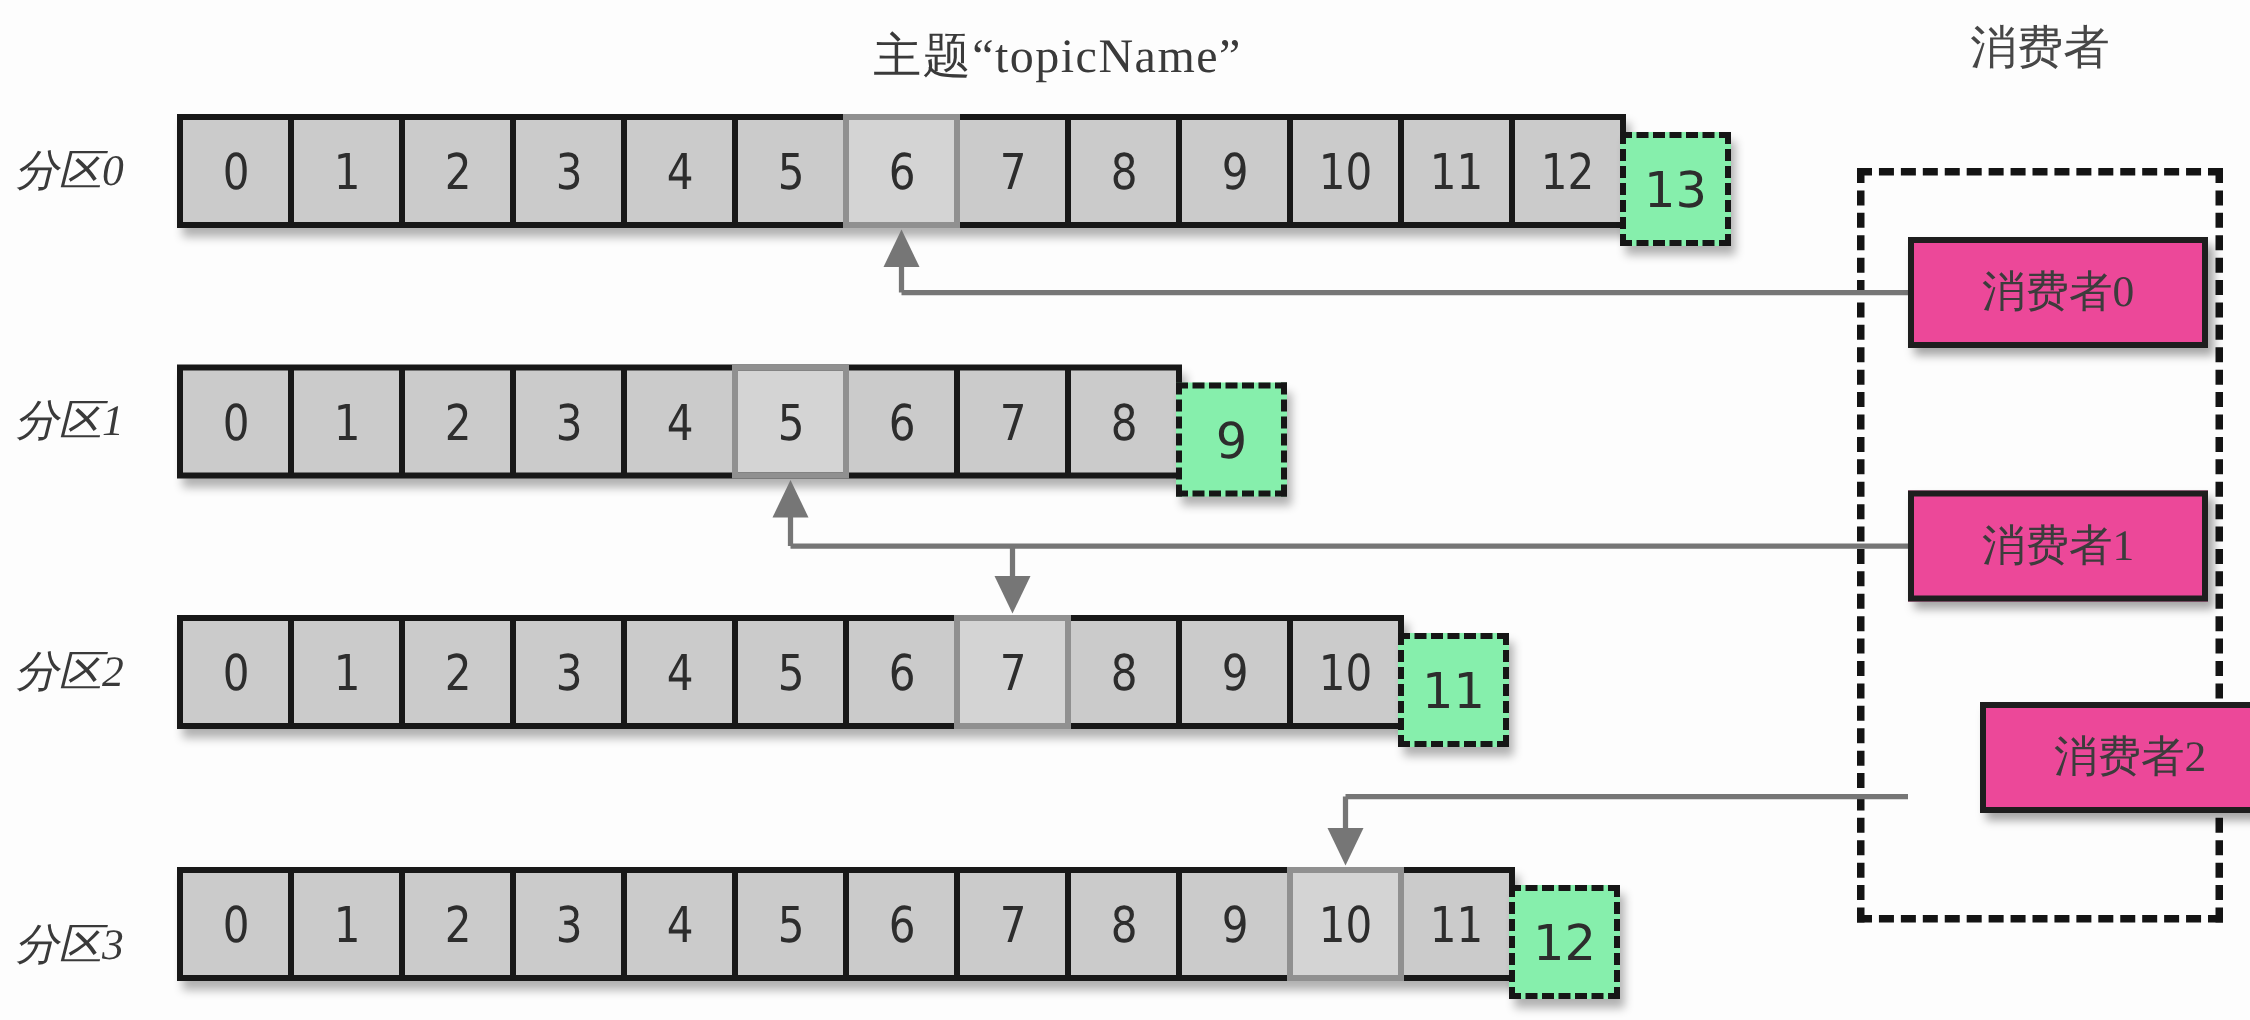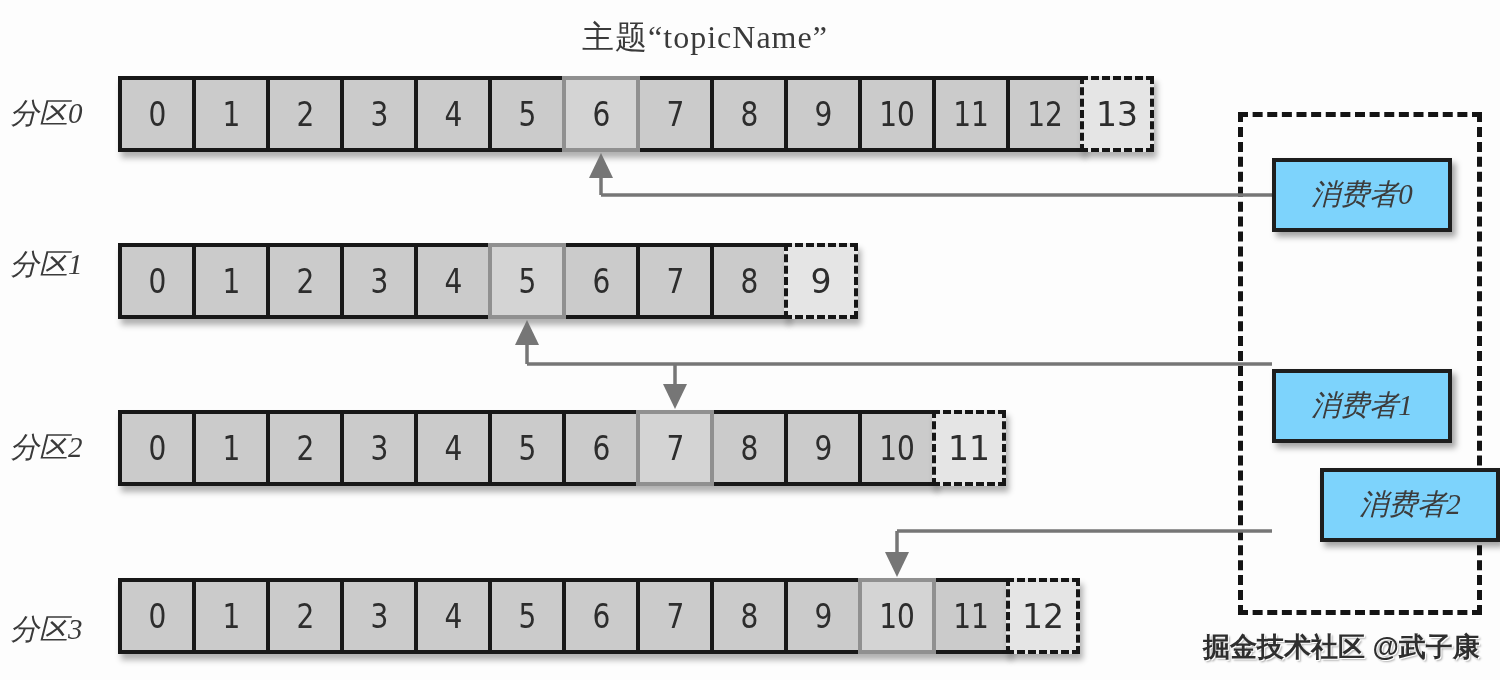--- a/index.html
+++ b/index.html
@@ -21,57 +21,58 @@
   }
   .cell{
     position:relative;width:70px;background:#cbcbcb;
     display:flex;align-items:center;justify-content:center;
     font-family:"DejaVu Sans", sans-serif;font-size:33px;color:#2d2d2d;
   }
   .cell .num{display:inline-block;transform:scaleX(0.85);}
   .cell.hl{outline:4px solid #909090;background:#d4d4d4;z-index:2;}
   .cell-dashed{
     position:absolute;width:74px;height:76px;box-sizing:border-box;
-    border:4px dashed #161616;background:#e5e5e5;
+    border:4px dashed #161616;background:#86efac;
     display:flex;align-items:center;justify-content:center;
     font-family:"DejaVu Sans", sans-serif;font-size:33px;color:#2d2d2d;
     box-shadow:3px 6px 6px rgba(0,0,0,0.30);
+    margin-top:12px;
   }
   .cg-title{
     position:absolute;left:1238px;top:10px;width:244px;text-align:center;
     font-size:31px;line-height:1.42;color:#474747;
   }
   .cg-box{
     position:absolute;left:1238px;top:112px;width:244px;height:503px;
     box-sizing:border-box;border:5px dashed #141414;background:transparent;
   }
   .consumer{
-    position:absolute;left:1272px;width:180px;height:74px;box-sizing:border-box;
-    background:#7dd3fc;border:4px solid #1e1e1e;
+    position:absolute;left:1272px;width:200px;height:74px;box-sizing:border-box;
+    background:#ec4899;border:4px solid #1e1e1e;
     display:flex;align-items:center;justify-content:center;
     font-size:29px;color:#3c3c3c;box-shadow:4px 5px 6px rgba(0,0,0,0.35);
     z-index:3;
-    font-style:italic;
   }
   .arrows{position:absolute;left:0;top:0;z-index:2;pointer-events:none;}
   .wm{position:absolute;font-family:"Liberation Sans", sans-serif;font-weight:700;white-space:nowrap;}
   .wm-ghost{left:1294px;top:644px;font-size:27px;color:#d9d3cc;z-index:4;}
   .wm-main{
     left:1203px;top:629px;font-size:27px;color:#2e2e2e;z-index:5;
     text-shadow:1px 1px 0 #ffffff, 2px 2px 2px rgba(0,0,0,0.30);
   }
 </style>
 </head>
 <body>
 
 <div class="stage">
 
   <div class="topic-title">主题“topicName”</div>
 
   <div class="cg-title">
+    <div>消费者</div>
   </div>
 
   <div class="cg-box"></div>
 
   <div id="rows">
       <div class="p-label" style="top: 76px; height: 76px;">分区0</div>
       <div class="row" style="left: 118px; top: 76px; height: 76px;">
         <div class="cell">
           <span class="num">0</span>
         </div>
@@ -108,21 +109,21 @@
         <div class="cell">
           <span class="num">11</span>
         </div>
         <div class="cell">
           <span class="num">12</span>
         </div>
       </div>
       <div class="cell-dashed" style="left: 1080px; top: 76px;">
         <span class="num">13</span>
       </div>
-      <div class="p-label" style="top: 227px; height: 76px;">分区1</div>
+      <div class="p-label" style="top: 243px; height: 76px;">分区1</div>
       <div class="row" style="left: 118px; top: 243px; height: 76px;">
         <div class="cell">
           <span class="num">0</span>
         </div>
         <div class="cell">
           <span class="num">1</span>
         </div>
         <div class="cell">
           <span class="num">2</span>
         </div>
@@ -225,32 +226,31 @@
         <div class="cell">
           <span class="num">11</span>
         </div>
       </div>
       <div class="cell-dashed" style="left: 1006px; top: 578px;">
         <span class="num">12</span>
       </div>
     </div>
   <div id="consumers">
       <div class="consumer" style="top: 158px;">消费者0</div>
-      <div class="consumer" style="top: 327px; margin-top: 42px;">消费者1</div>
+      <div class="consumer" style="top: 327px;">消费者1</div>
       <div class="consumer" style="top: 468px; margin-left: 48px;">消费者2</div>
     </div>
 
   <svg class="arrows" width="1500" height="680" id="arrowsvg">
       <line x1="1272" y1="195" x2="601" y2="195" stroke="#767676" stroke-width="3.5"></line>
       <line x1="601" y1="195" x2="601" y2="173" stroke="#767676" stroke-width="3.5"></line>
       <polygon points="601,153 589,178 613,178" fill="#767676"></polygon>
       <line x1="1272" y1="364" x2="527" y2="364" stroke="#767676" stroke-width="3.5"></line>
       <line x1="527" y1="364" x2="527" y2="340" stroke="#767676" stroke-width="3.5"></line>
       <polygon points="527,320 515,345 539,345" fill="#767676"></polygon>
       <line x1="675" y1="364" x2="675" y2="389" stroke="#767676" stroke-width="3.5"></line>
       <polygon points="675,409 663,384 687,384" fill="#767676"></polygon>
       <line x1="1272" y1="531" x2="897" y2="531" stroke="#767676" stroke-width="3.5"></line>
       <line x1="897" y1="531" x2="897" y2="557" stroke="#767676" stroke-width="3.5"></line>
       <polygon points="897,577 885,552 909,552" fill="#767676"></polygon>
     </svg>
 
-  <div class="wm wm-main">掘金技术社区 @武子康</div>
 </div>
 
 </body></html>

